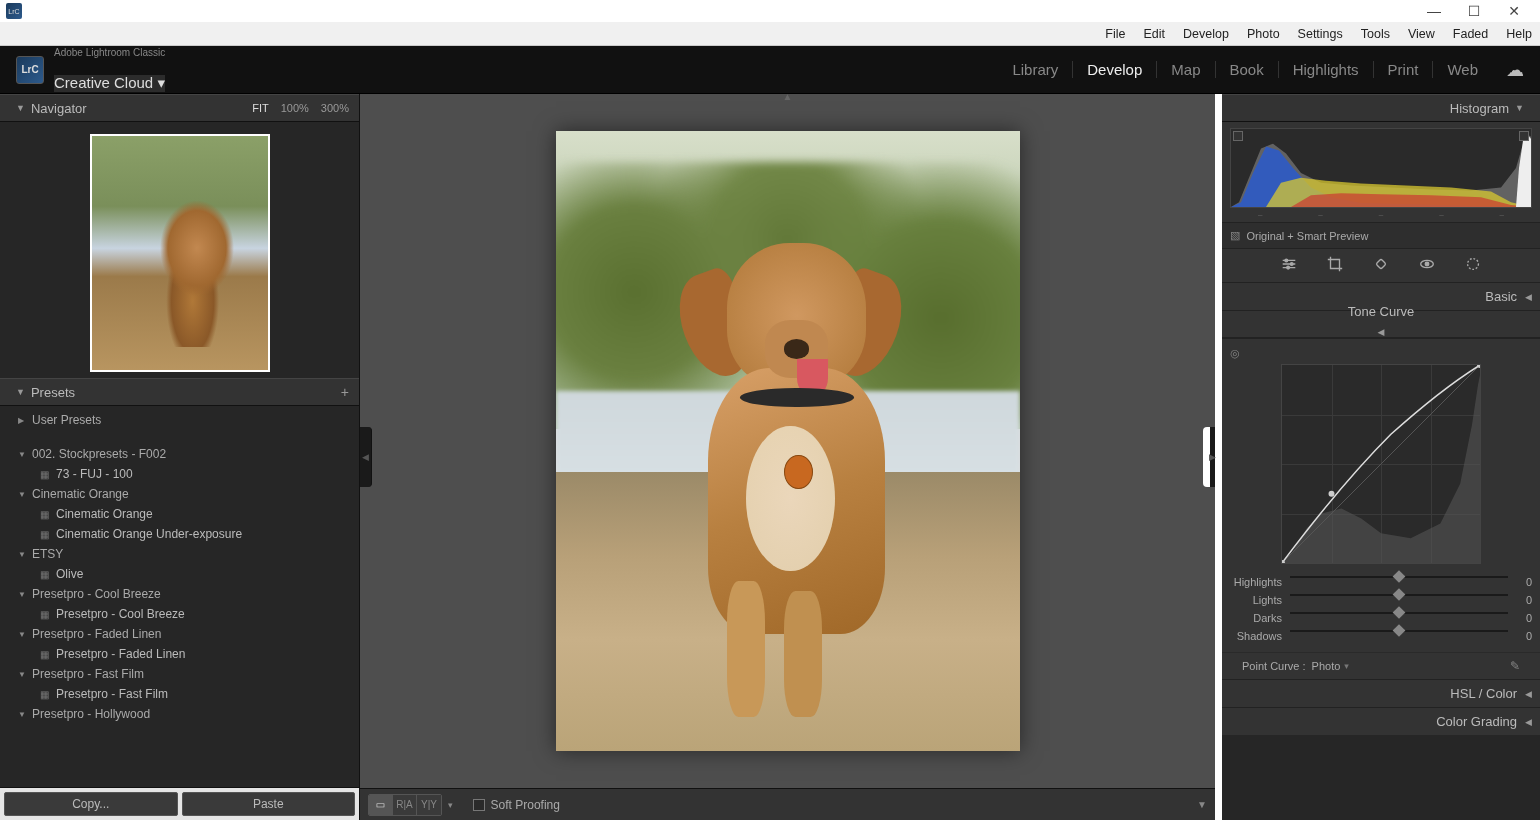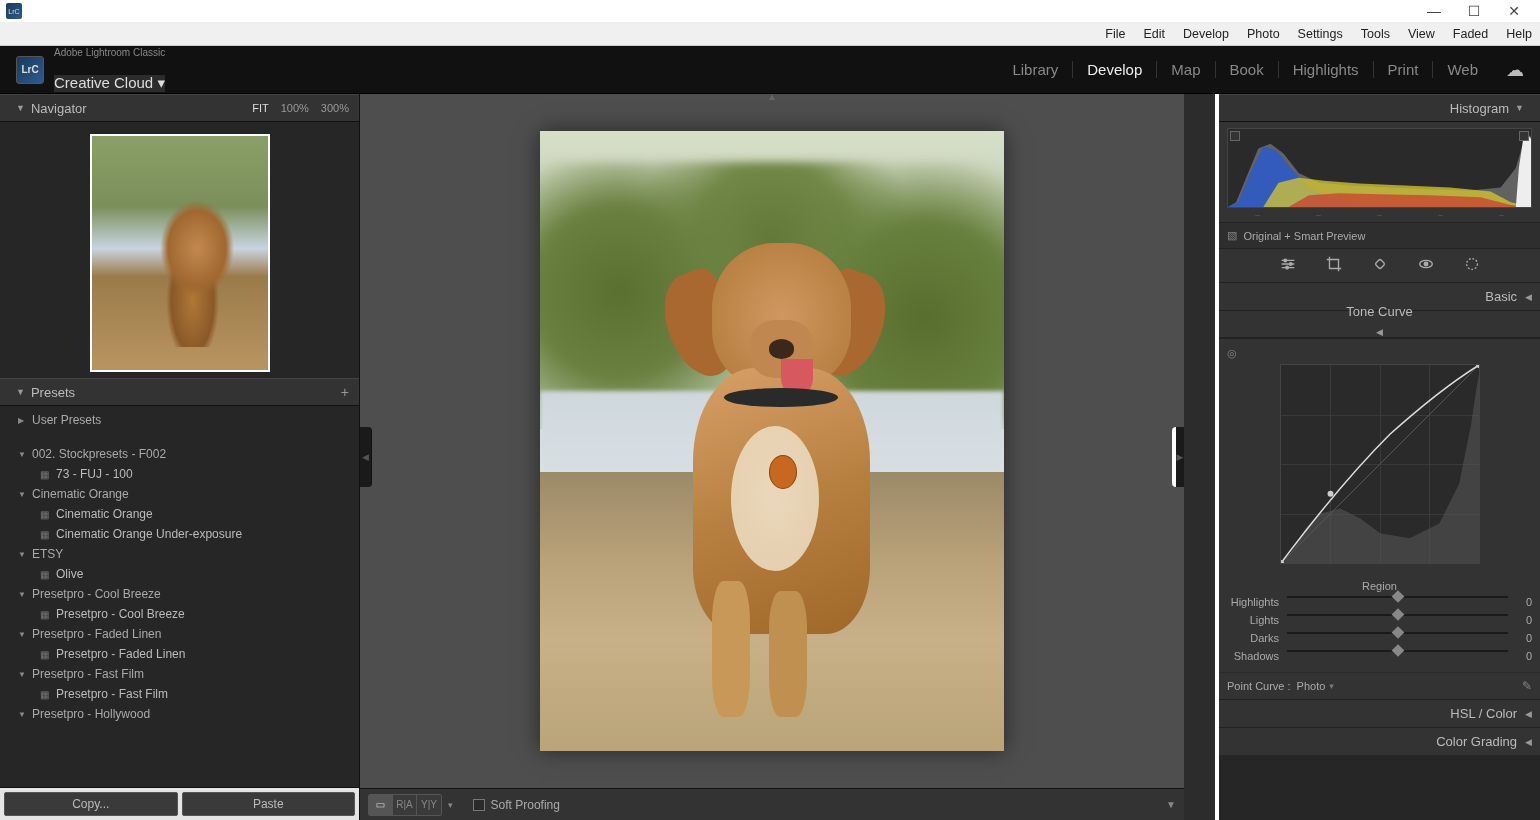--- a/index.html
+++ b/index.html
@@ -20,21 +20,21 @@
 .topbar .spacer { flex: 1; }
 .modules { display: flex; align-items: center; gap: 0; font-size: 15px; }
 .modules .mod { padding: 0 14px; color: #888; border-right: 1px solid #333; }
 .modules .mod.active { color: #eee; font-weight: 500; }
 .modules .mod:last-of-type { border-right: none; }
 .cloud-icon { margin-left: 14px; color: #bbb; font-size: 18px; }
 
 .main { flex: 1; display: flex; background: #2c2c2c; min-height: 0; }
 
 .left { width: 360px; background: #262626; display: flex; flex-direction: column; border-right: 1px solid #111; }
-.right { width: 325px; background: #262626; display: flex; flex-direction: column; border-left: 4px solid #ffffff; margin-left: 31px; }
+.right { width: 325px; background: #262626; display: flex; flex-direction: column; border-left: 7px solid #ffffff; }
 .center { flex: 1; background: #4e4e4e; display: flex; flex-direction: column; position: relative; }
 
 .panel-header { height: 28px; background: #333; border-top: 1px solid #444; border-bottom: 1px solid #111; display: flex; align-items: center; padding: 0 10px; color: #bbb; font-size: 13px; }
 .panel-header.rt { justify-content: flex-end; }
 .panel-header .tri { font-size: 9px; margin: 0 6px; color: #999; }
 .panel-header .flex { flex: 1; }
 .zoom-opts { display: flex; gap: 12px; font-size: 11px; color: #999; }
 .zoom-opts span.active { color: #ddd; }
 
 .navigator-body { background: #262626; padding: 12px 0 6px 0; display: flex; justify-content: center; }
@@ -115,21 +115,21 @@
 .tone-graph .h1 { top: 25%; left: 0; right: 0; height: 1px; }
 .tone-graph .h2 { top: 50%; left: 0; right: 0; height: 1px; }
 .tone-graph .h3 { top: 75%; left: 0; right: 0; height: 1px; }
 .tone-region { background: #333; padding: 4px 8px; font-size: 11px; }
 .tone-region .hdr { text-align: center; color: #aaa; padding: 4px 0; }
 .tone-slider-row { display: flex; align-items: flex-start; height: 18px; }
 .tone-slider-row .lbl { width: 60px; text-align: right; color: #aaa; padding-right: 8px; font-size: 11px; }
 .tone-slider-row .track { flex: 1; height: 2px; background: #1a1a1a; position: relative; }
 .tone-slider-row .thumb { position: absolute; left: 50%; top: -4px; width: 9px; height: 9px; background: #888; transform: translateX(-50%) rotate(45deg); }
 .tone-slider-row .val { width: 24px; text-align: right; color: #aaa; font-size: 11px; }
-.point-curve { display: flex; align-items: center; padding: 6px 8px; font-size: 11px; color: #aaa; background: #333; border-top: 1px solid #2a2a2a; }
+.point-curve { display: flex; align-items: center; padding: 6px 20px; font-size: 11px; color: #aaa; background: #333; border-top: 1px solid #2a2a2a; }
 .point-curve .flex { flex: 1; }
 .point-curve .pencil { font-size: 12px; color: #888; }
 
 .edge-handle { position: absolute; top: 50%; width: 12px; height: 60px; background: #1a1a1a; transform: translateY(-50%); display: flex; align-items: center; justify-content: center; color: #555; font-size: 9px; }
 .edge-handle.left { left: 0; border-radius: 0 4px 4px 0; }
 .edge-handle.right { right: 0; border-radius: 4px 0 0 4px; }
 
 svg.curve-svg { position: absolute; top: 0; left: 0; width: 100%; height: 100%; }
 svg.histo-svg { position: absolute; top: 0; left: 0; width: 100%; height: 100%; }
 </style>
@@ -377,21 +377,20 @@
           <path d="M0,200 L10,190 L25,165 L40,150 L60,145 L80,155 L100,170 L130,175 L160,160 L180,120 L192,60 L198,20 L200,10 L200,200 Z" fill="#555" opacity="0.6"></path>
           <line x1="0" y1="200" x2="200" y2="0" stroke="#555" stroke-width="1"></line>
           <path d="M0,200 Q60,120 110,70 Q160,25 200,0" stroke="#ddd" stroke-width="1.5" fill="none"></path>
           <circle cx="0" cy="200" r="3" fill="#ccc"></circle>
           <circle cx="50" cy="130" r="3" fill="#ccc"></circle>
           <circle cx="200" cy="0" r="3" fill="#ccc"></circle>
         </svg>
       </div>
     </div>
     <div class="tone-region">
-      <div class="hdr">Region</div>
       <div id="tone-sliders">
           <div class="tone-slider-row">
             <span class="lbl">Highlights</span>
             <span class="track">
               <span class="thumb"></span>
             </span>
             <span class="val">0</span>
           </div>
           <div class="tone-slider-row">
             <span class="lbl">Lights</span>

